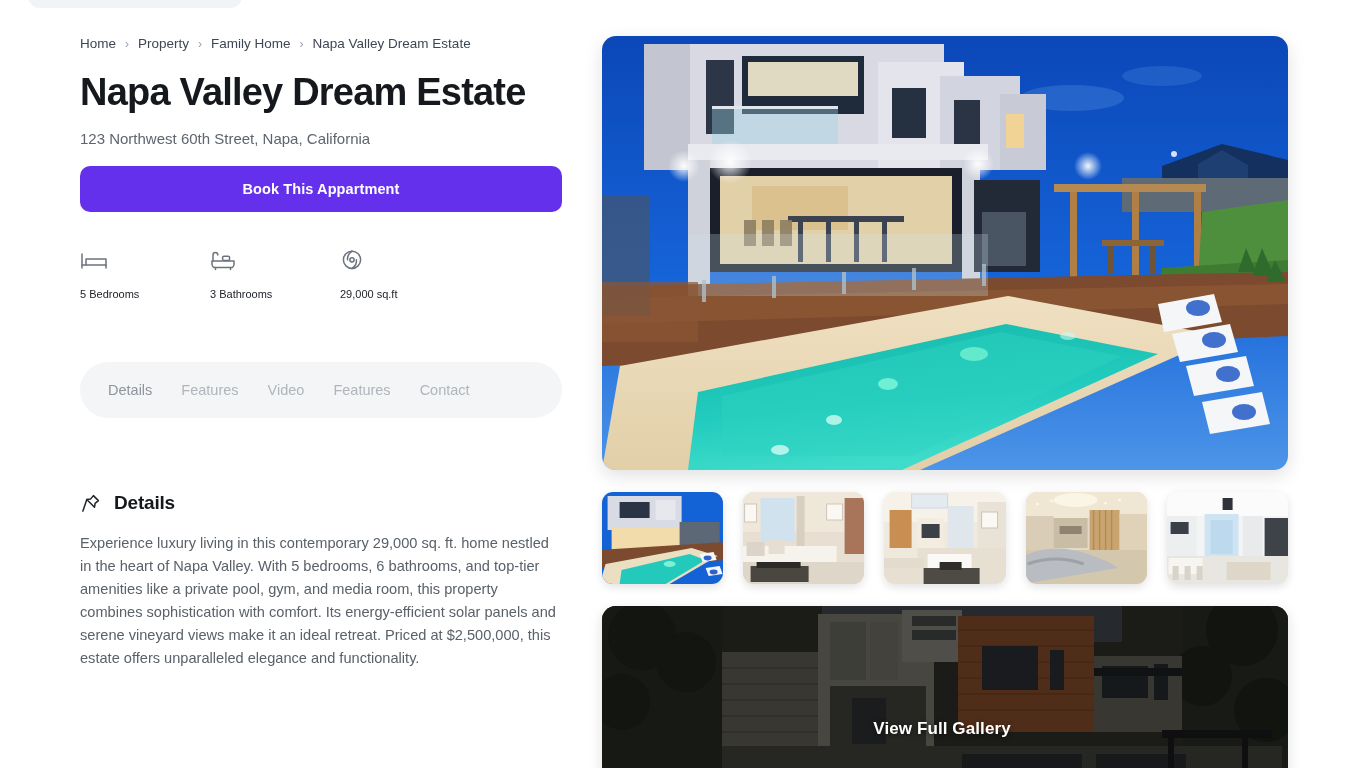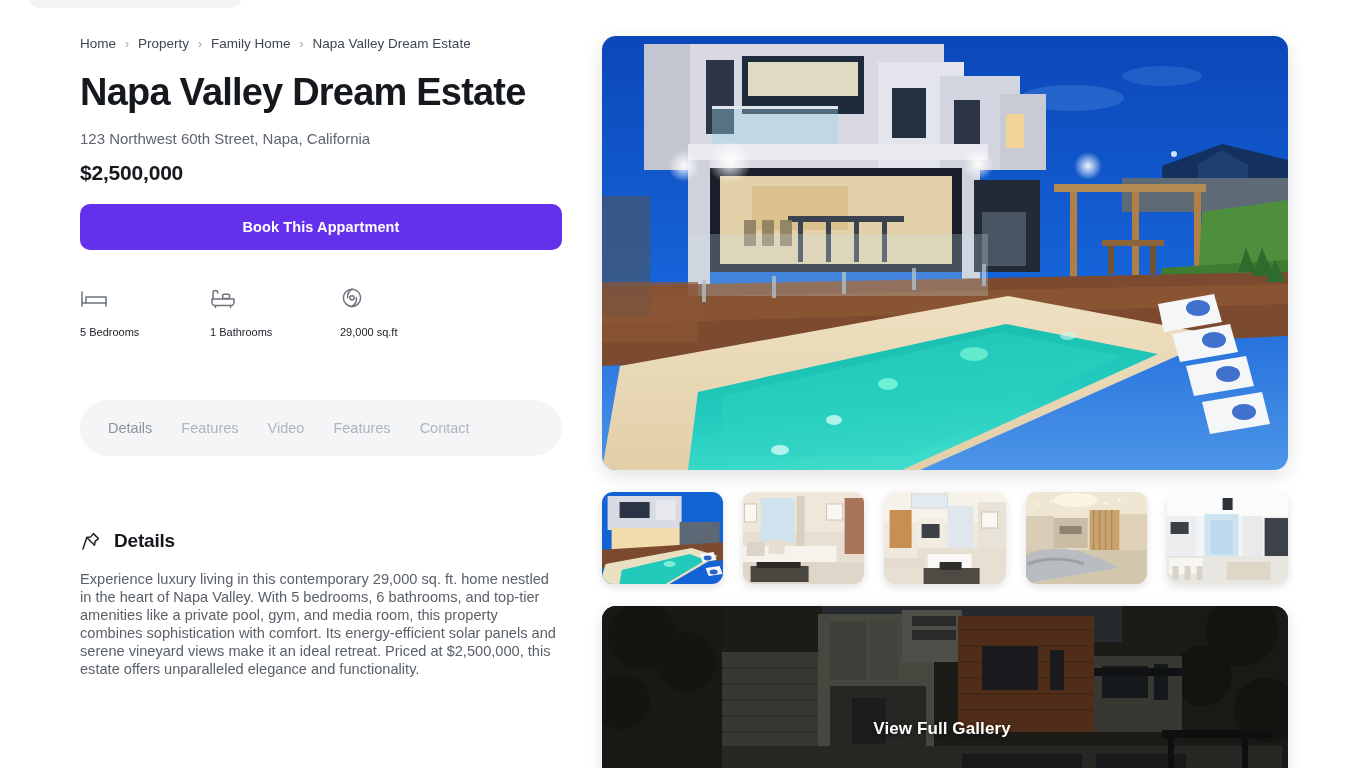--- a/index.html
+++ b/index.html
@@ -64,21 +64,21 @@
   .tab.active { color: #8e949c; }
 
   
   .details-head {
     margin-top: 74px; display: flex; align-items: center; gap: 12px;
   }
   .details-head .pin { color: #20242b; display: flex; }
   .details-title { font-size: 19px; font-weight: 700; color: #15181d; letter-spacing: -0.2px; }
   .details-body {
     margin-top: 18px; width: 482px;
-    font-size: 14.6px; line-height: 18px; color: #5a6169;
+    font-size: 14.6px; line-height: 23px; color: #5a6169;
   }
 
   
   .right { position: absolute; left: 602px; top: 36px; width: 686px; }
 
   .hero {
     position: relative; width: 686px; height: 434px;
     border-radius: 14px; overflow: hidden;
     box-shadow: 0 6px 18px rgba(20,25,40,.13);
   }
@@ -118,21 +118,20 @@
       <span class="sep">›</span>
       <span class="crumb">Property</span>
       <span class="sep">›</span>
       <span class="crumb">Family Home</span>
       <span class="sep">›</span>
       <span class="crumb">Napa Valley Dream Estate</span>
     </div>
 
     <h1 class="title">Napa Valley Dream Estate</h1>
     <div class="address">123 Northwest 60th Street, Napa, California</div>
-    <div class="price">$2,500,000</div>
 
     <button class="cta">Book This Appartment</button>
 
     <div class="specs">
 
       <div class="spec">
         <div class="spec-icon">
           <svg width="28" height="22" viewBox="0 0 28 22" fill="none" stroke="currentColor" stroke-width="1.5" stroke-linecap="round" stroke-linejoin="round">
             <path d="M2 4 V18"></path>
             <path d="M2 15 H26 V18"></path>
@@ -145,21 +144,21 @@
       <div class="spec">
         <div class="spec-icon">
           <svg width="26" height="22" viewBox="0 0 26 22" fill="none" stroke="currentColor" stroke-width="1.5" stroke-linecap="round" stroke-linejoin="round">
             <path d="M3 11 V5 a2.4 2.4 0 0 1 4.8 0"></path>
             <path d="M2 11 H24 v3.2 a3.4 3.4 0 0 1-3.4 3.4 H5.4 A3.4 3.4 0 0 1 2 14.2 Z"></path>
             <path d="M5.5 17.6 V19.6"></path>
             <path d="M20.5 17.6 V19.6"></path>
             <rect x="12.6" y="6.2" width="7" height="4.2" rx="1.4"></rect>
           </svg>
         </div>
-        <div class="spec-label">1 Bathrooms</div>
+        <div class="spec-label">3 Bathrooms</div>
       </div>
 
       <div class="spec">
         <div class="spec-icon">
           <svg width="24" height="24" viewBox="0 0 24 24" fill="none" stroke="currentColor" stroke-width="1.5" stroke-linecap="round" stroke-linejoin="round">
             <path d="M12 3.2 a8.6 8.6 0 0 1 8.6 8.6 A8.6 8.6 0 0 1 12 20.4"></path>
             <path d="M12 20.4 A8.6 8.6 0 0 1 3.4 11.8 A8.6 8.6 0 0 1 12 3.2"></path>
             <path d="M12 3.2 C7.6 6.4 7.2 9.4 7.6 11.8"></path>
             <path d="M12 20.4 C16.4 17.2 16.8 14.2 16.4 11.8"></path>
             <circle cx="12" cy="11.8" r="2.1"></circle>

